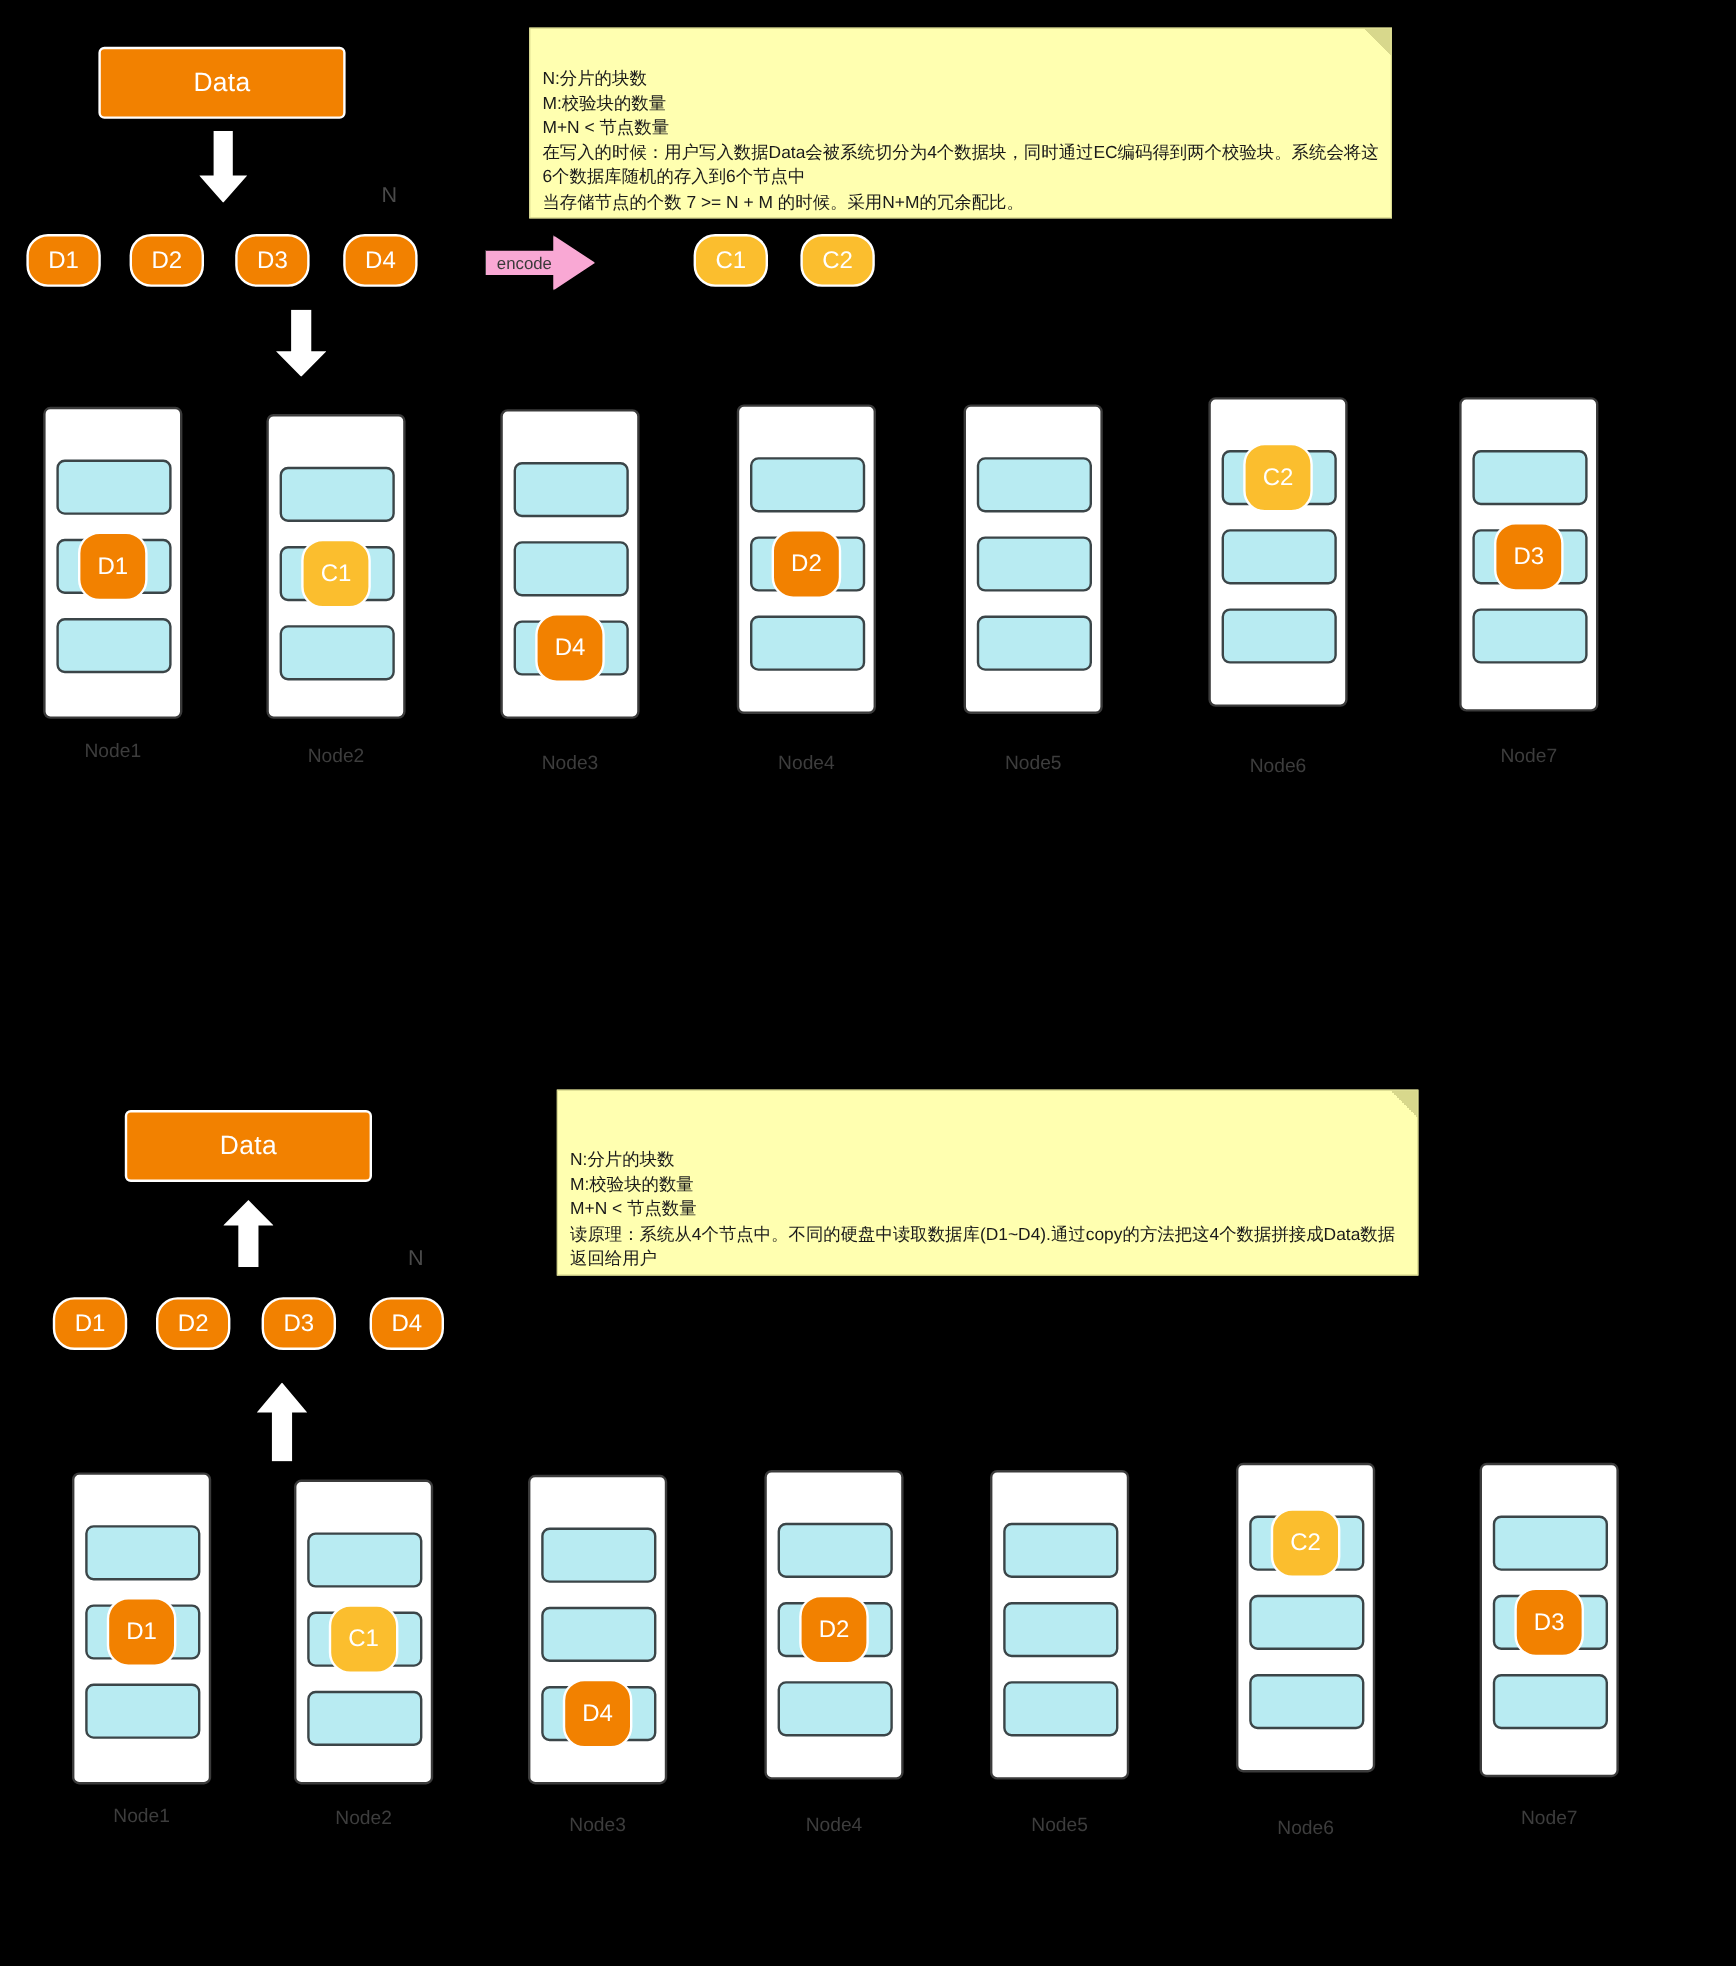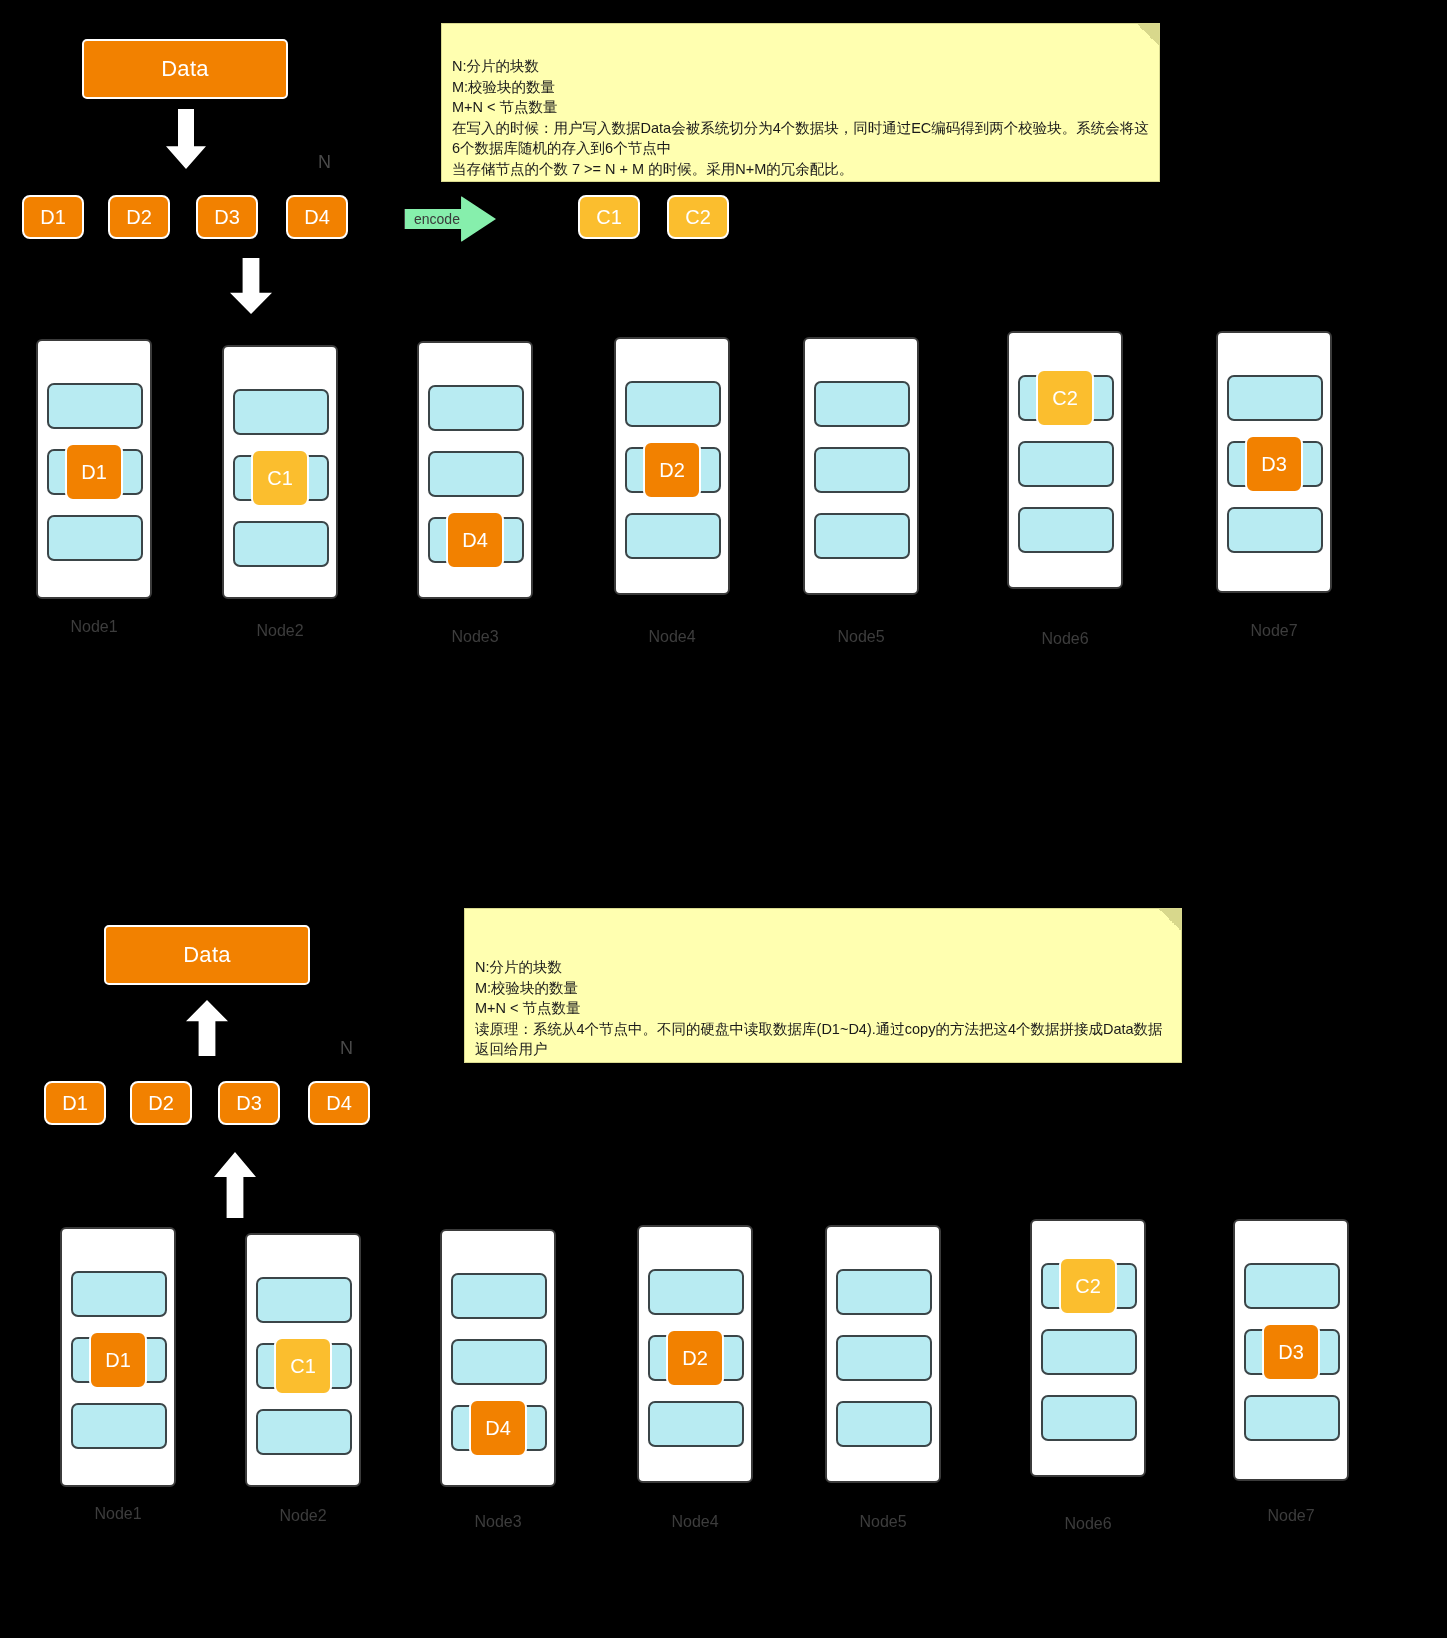--- a/index.html
+++ b/index.html
@@ -39,42 +39,42 @@
     box-sizing:border-box;
     color:#ffffff;
     display:flex;align-items:center;justify-content:center;
     font-size:22px;
     letter-spacing:.3px;
   }
   .chip{
     position:absolute;
     background:#f28100;
     border:2px solid #ffffff;
-    border-radius:8px;
+    border-radius:18px;
     box-sizing:border-box;
     color:#ffffff;
     display:flex;align-items:center;justify-content:center;
     font-size:20px;
   }
   .chip.parity{ background:#fbbe2e; }
 
   
   .arrow-down, .arrow-up{
     position:absolute;
     background:#ffffff;
   }
   .arrow-down{
     clip-path:polygon(30% 0,70% 0,70% 62%,100% 62%,50% 100%,0 62%,30% 62%);
   }
   .arrow-up{
     clip-path:polygon(50% 0,100% 38%,70% 38%,70% 100%,30% 100%,30% 38%,0 38%);
   }
   .arrow-right{
     position:absolute;
-    background:#86efac;
+    background:#f9a8d4;
     border:1px solid #404040;
     box-sizing:border-box;
     clip-path:polygon(0 28%,62% 28%,62% 0,100% 50%,62% 100%,62% 72%,0 72%);
     display:flex;align-items:center;
   }
   .arrow-right .lbl{
     position:absolute;left:10%;top:50%;transform:translateY(-50%);
     color:#3a3a3a;font-size:14px;
   }
 

